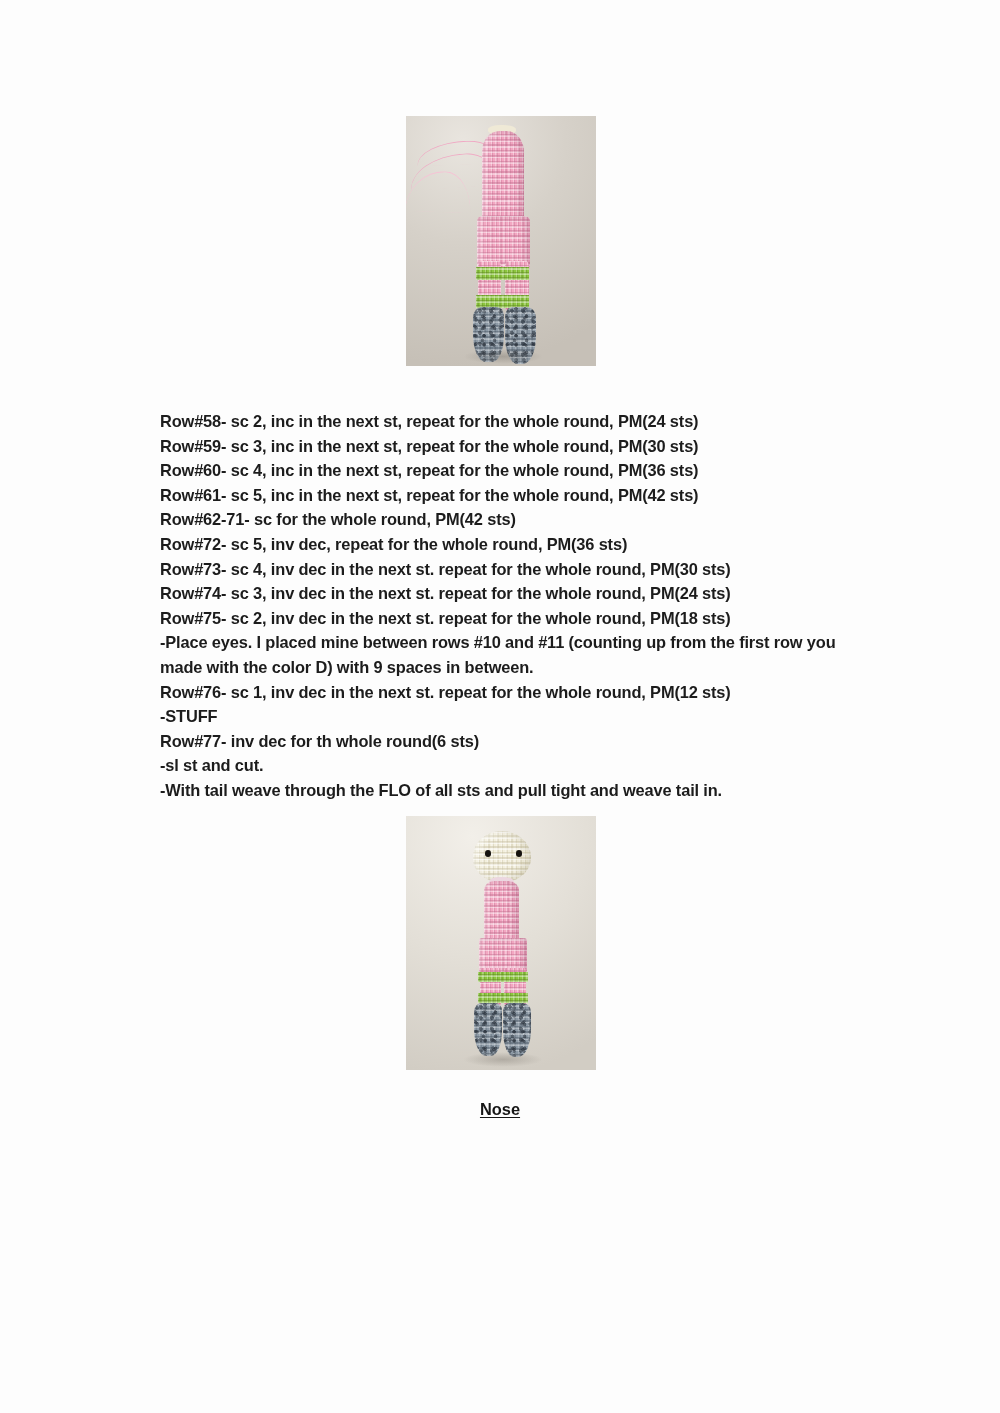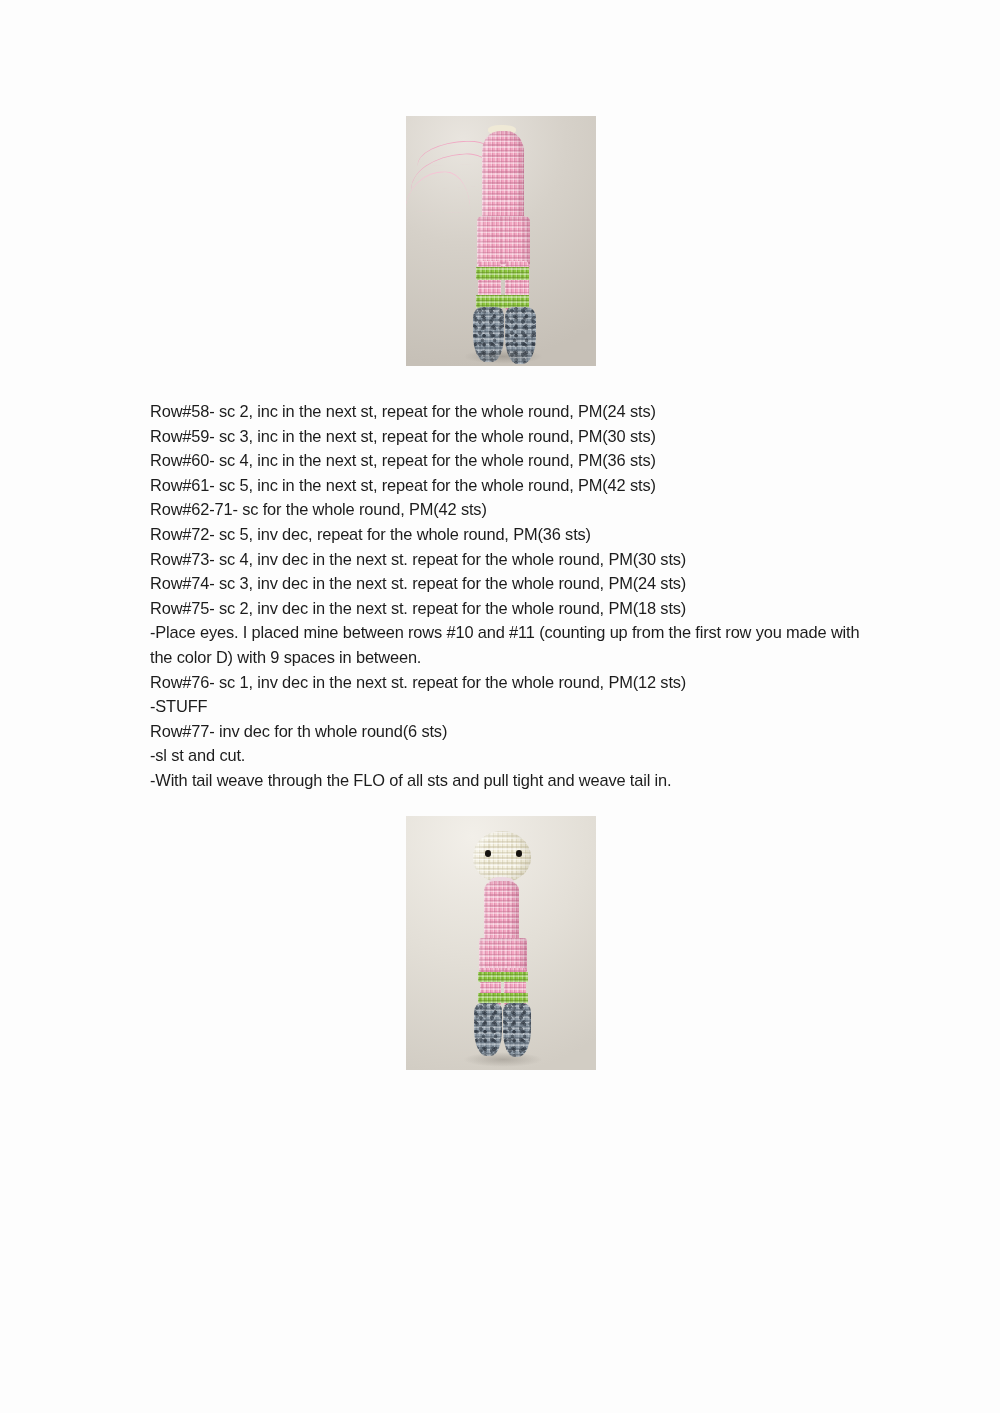--- a/index.html
+++ b/index.html
@@ -170,22 +170,23 @@
     width: 712px;
     font-size: 16.4px;
     line-height: 24.6px;
     letter-spacing: -0.15px;
     color: #1c1c1c;
   }
   #block-rows { top: 399px; }
   #block-nose { top: 1122px; }
 
   .textblock p {
-    margin: 0;
+    margin: 10px;
     white-space: pre-wrap;
+    font-weight: bold;
   }
 
   .nose-heading {
     position: absolute;
     left: 0;
     top: 1097px;
     width: 1000px;
     text-align: center;
     font-size: 16.4px;
     line-height: 24.6px;
@@ -250,15 +251,18 @@
     <div class="torso wide pinkknit"></div>
     <div class="leg leg-l pinkknit"></div>
     <div class="leg leg-r pinkknit"></div>
     <div class="stripe st1 greenknit"></div>
     <div class="stripe st2 greenknit"></div>
     <div class="boot boot-l grayknit"></div>
     <div class="boot boot-r grayknit"></div>
     <div class="shadow"></div>
   </div>
 
+  <div class="nose-heading">
+    <span>Nose</span>
+  </div>
 
 
 </div>
 
 </body></html>

